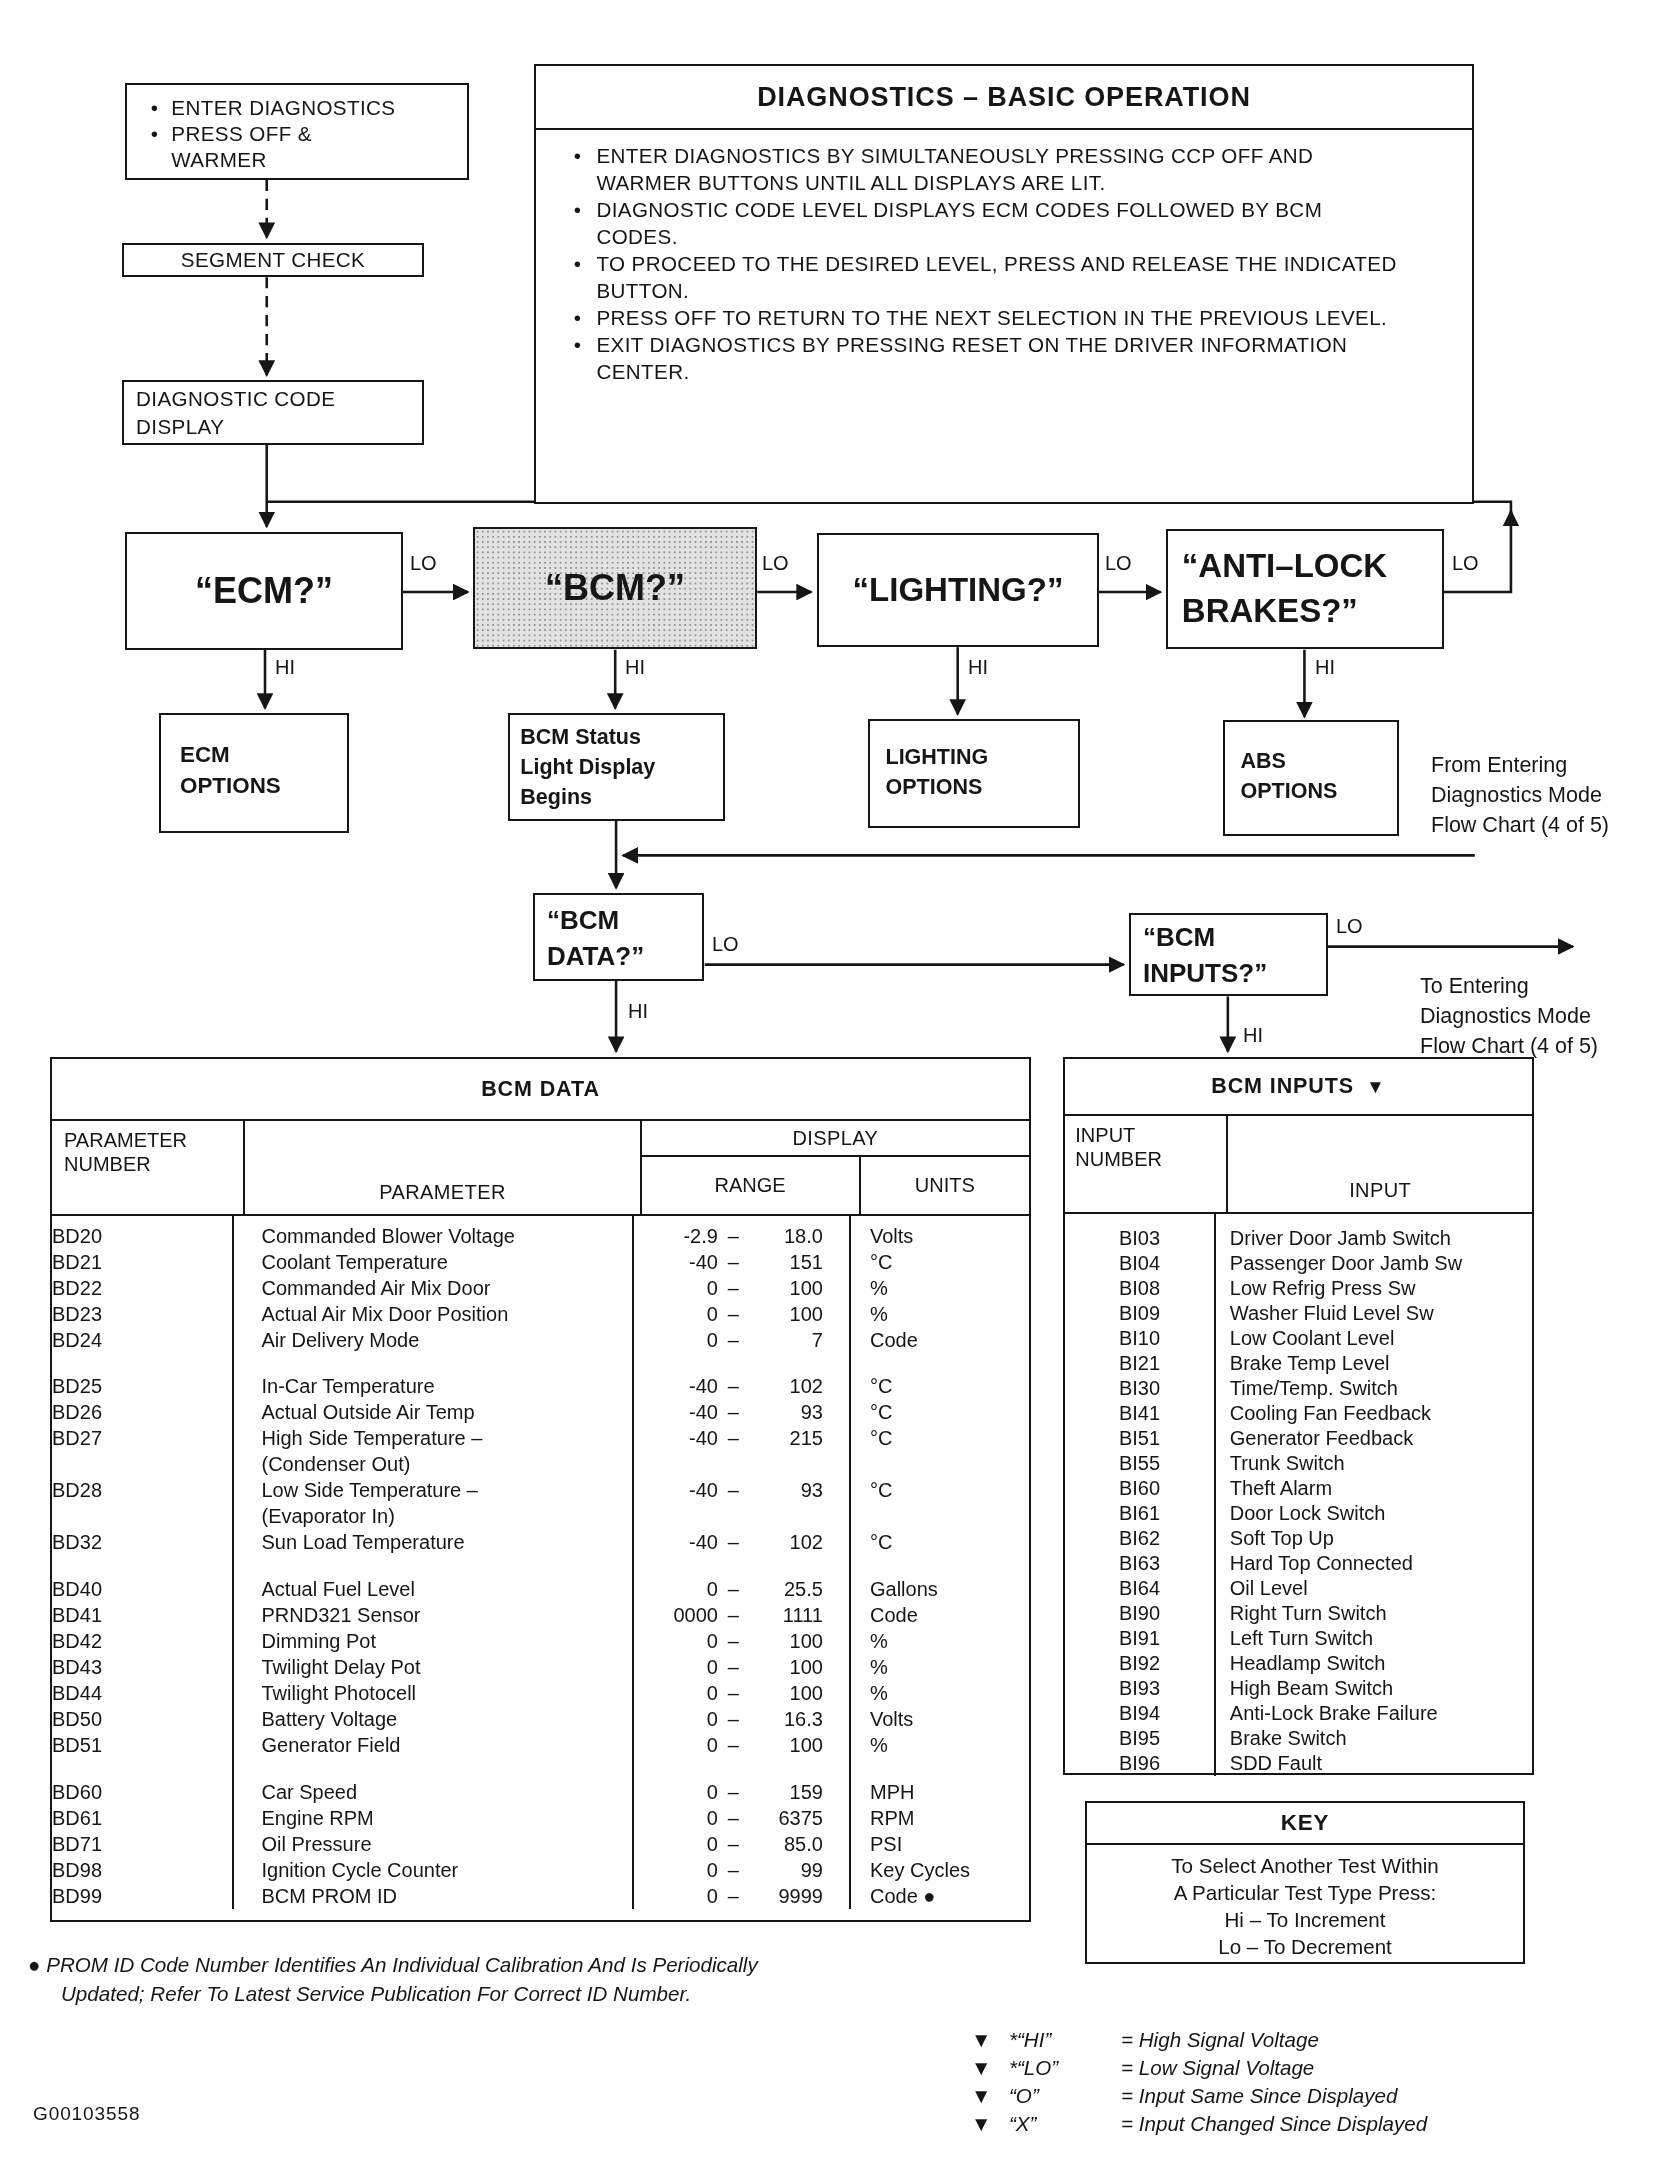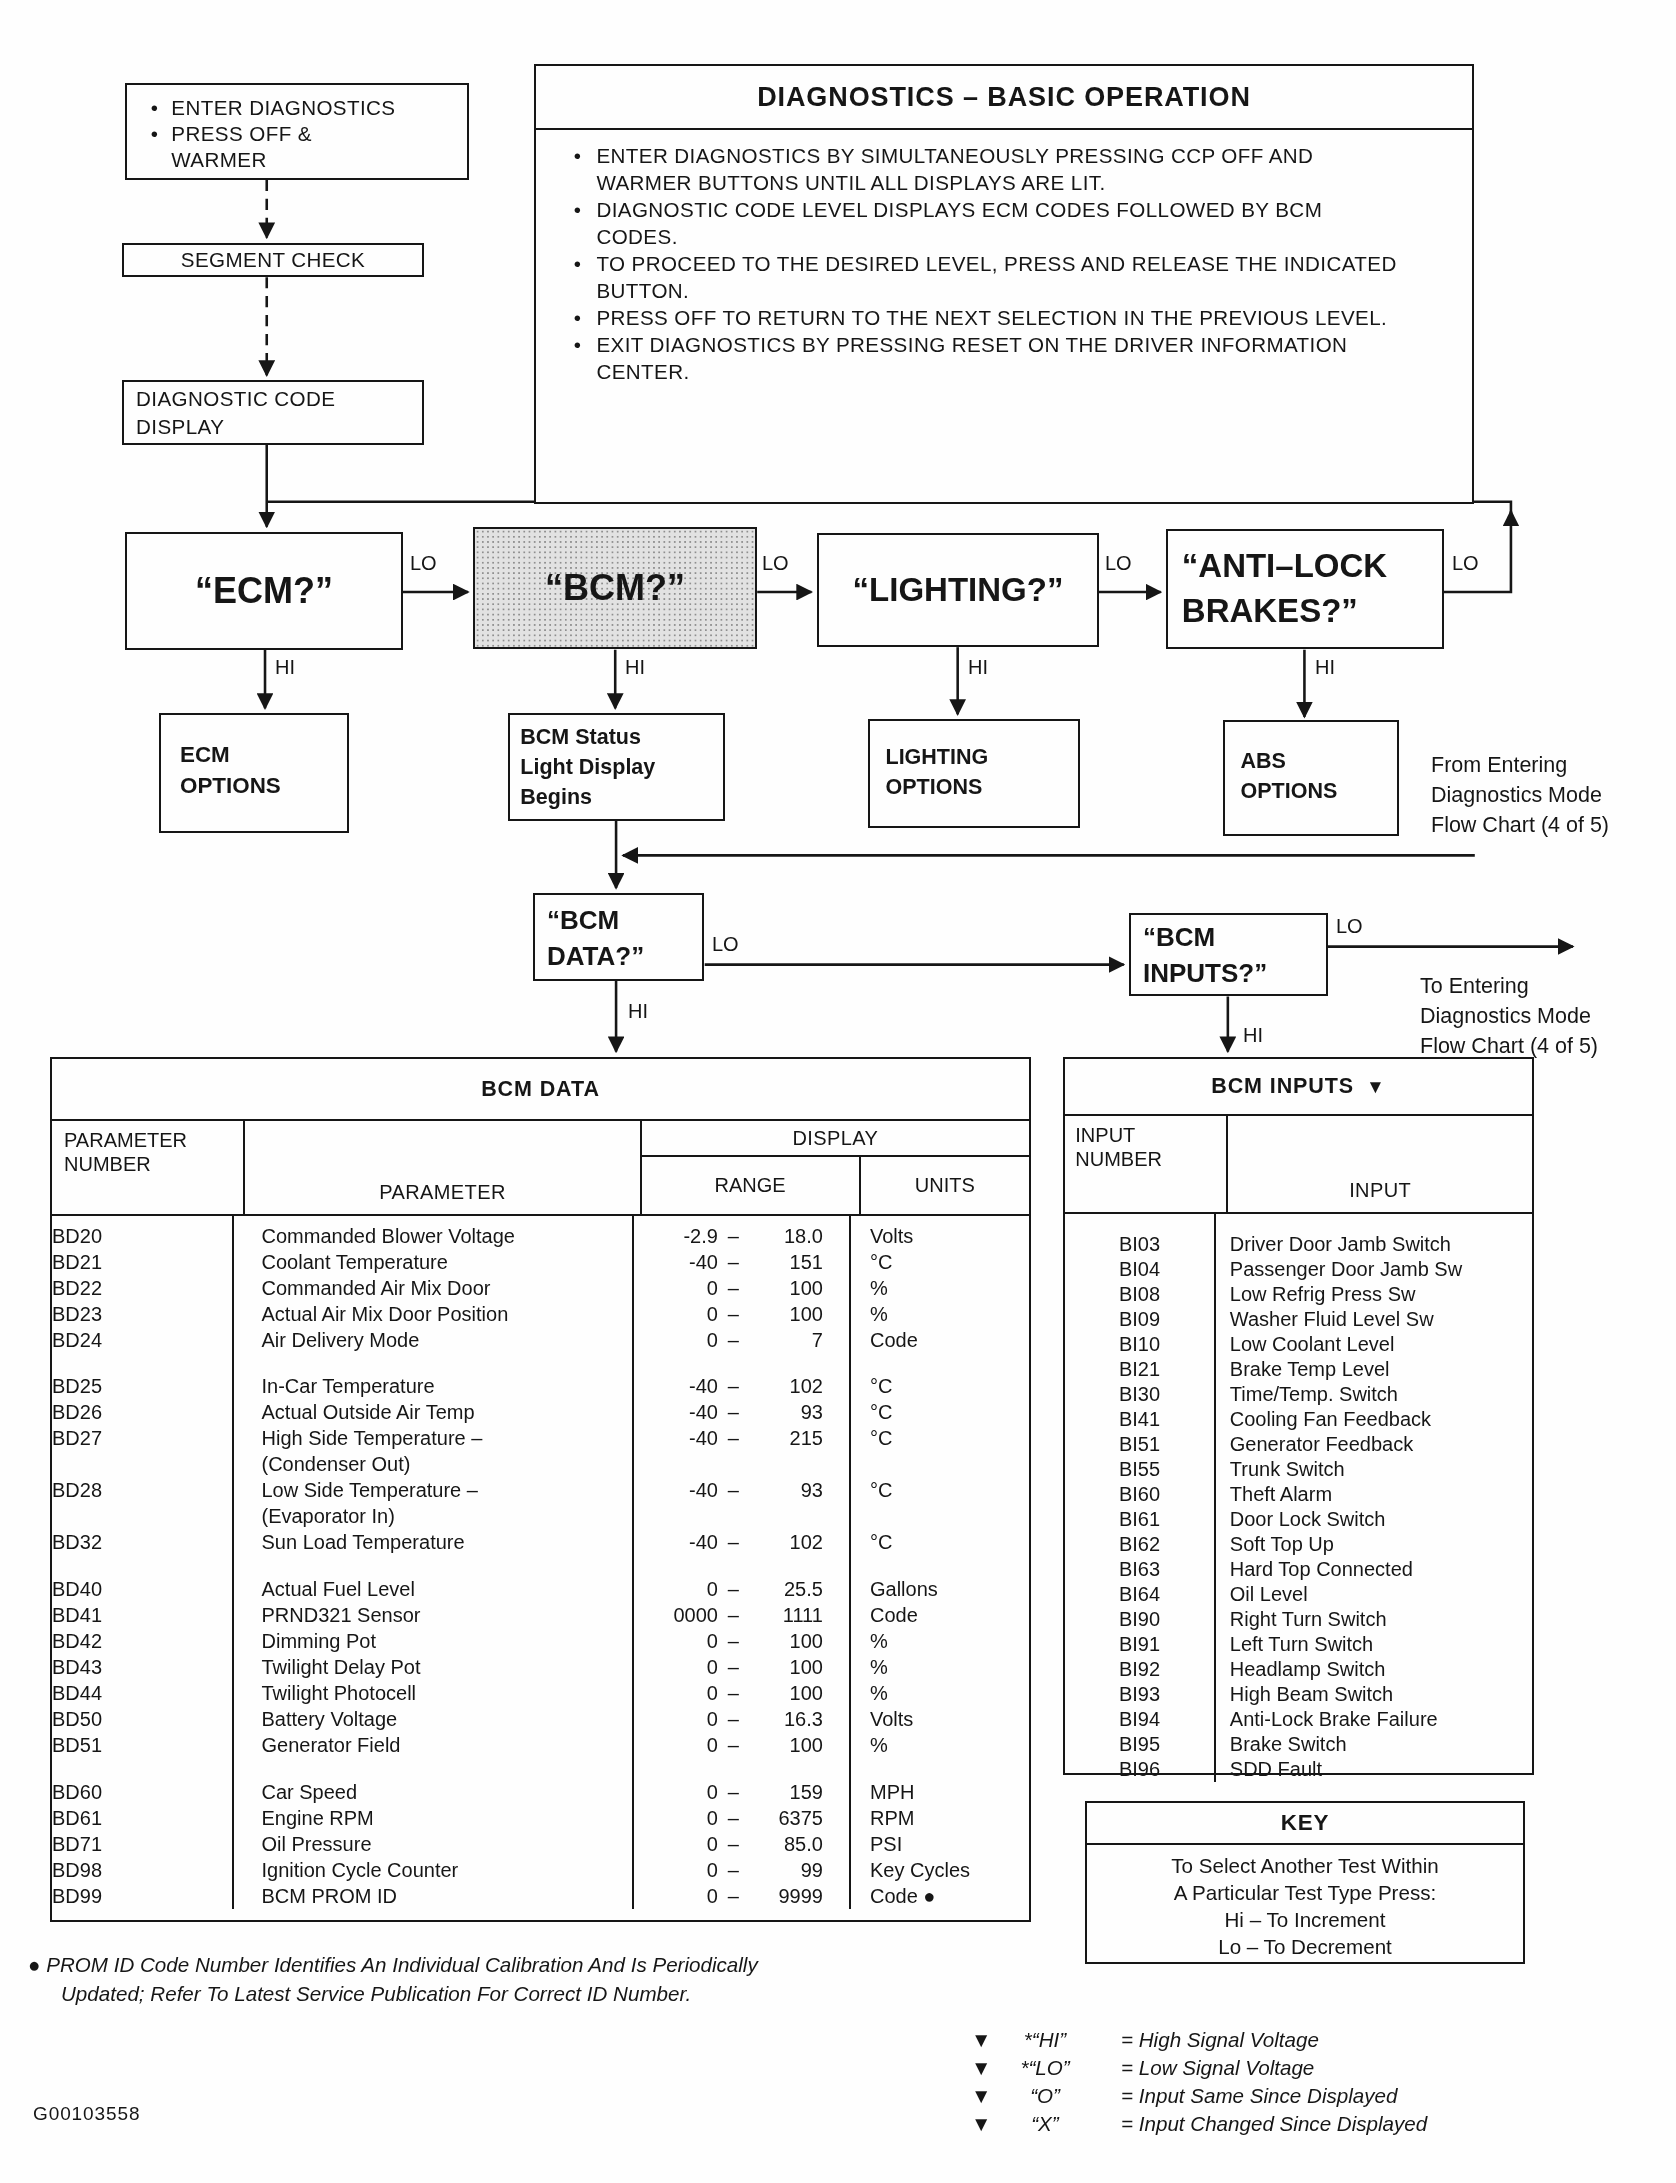--- a/index.html
+++ b/index.html
@@ -69,36 +69,36 @@
   
   #it{left:1063px;top:1057px;width:471px;height:718px}
   .it-title{height:55px;border-bottom:2.6px solid #161616;display:flex;align-items:center;justify-content:center;font-size:21.5px;font-weight:bold;letter-spacing:0.9px}
   .it-title .tri{margin-left:12px;font-size:19px}
   .it-head{height:96px;border-bottom:2.6px solid #161616;display:flex}
   .it-h1{width:151px;border-right:2.6px solid #161616;padding:6.9px 0 0 10.3px;font-size:20px;line-height:24px}
   .it-h2{flex:1;display:flex;align-items:flex-end;justify-content:center;padding-bottom:10.3px;font-size:20px;letter-spacing:0.4px}
   .it-body{font-size:20px}
   .irow{display:grid;grid-template-columns:151px 315px}
   .irow>div{line-height:25px}
-  .it-body>div:first-child>div{padding-top:18px}
+  .it-body>div:first-child>div{padding-top:12px}
   .ti-num{border-right:2.6px solid #161616;text-align:center}
   .ti-name{padding-left:13.8px}
 
   
   #key-box{left:1085px;top:1801px;width:440px;height:163px}
   .key-title{height:40px;border-bottom:2.6px solid #161616;display:flex;align-items:center;justify-content:center;font-size:22.4px;font-weight:bold;letter-spacing:0.9px}
   .key-lines{padding-top:6.9px;text-align:center;font-size:20.6px;line-height:27px}
 
   
   #footnote{position:absolute;left:28px;top:1950px;width:1024px;font-style:italic;font-size:20.6px;line-height:29px}
   .fn2{padding-left:33px}
   #legend{position:absolute;left:971px;top:2026px}
   .lg-row{display:flex;align-items:center;height:28px}
   .lg-sym{width:38px;font-size:20.6px}
-  .lg-term{width:72px;text-align:center;font-style:italic;font-size:20.6px}
+  .lg-term{width:72px;text-align:left;font-style:italic;font-size:20.6px}
   .lg-def{margin-left:40px;font-style:italic;font-size:20.6px}
   #doc-id{position:absolute;left:33px;top:2103px;font-size:19px;letter-spacing:0.9px}
 </style>
 </head>
 <body>
 
 <div id="canvas">
 
   <svg id="wires" width="1677" height="2184" viewBox="0 0 1949 2538" xmlns="http://www.w3.org/2000/svg">
     <defs>

